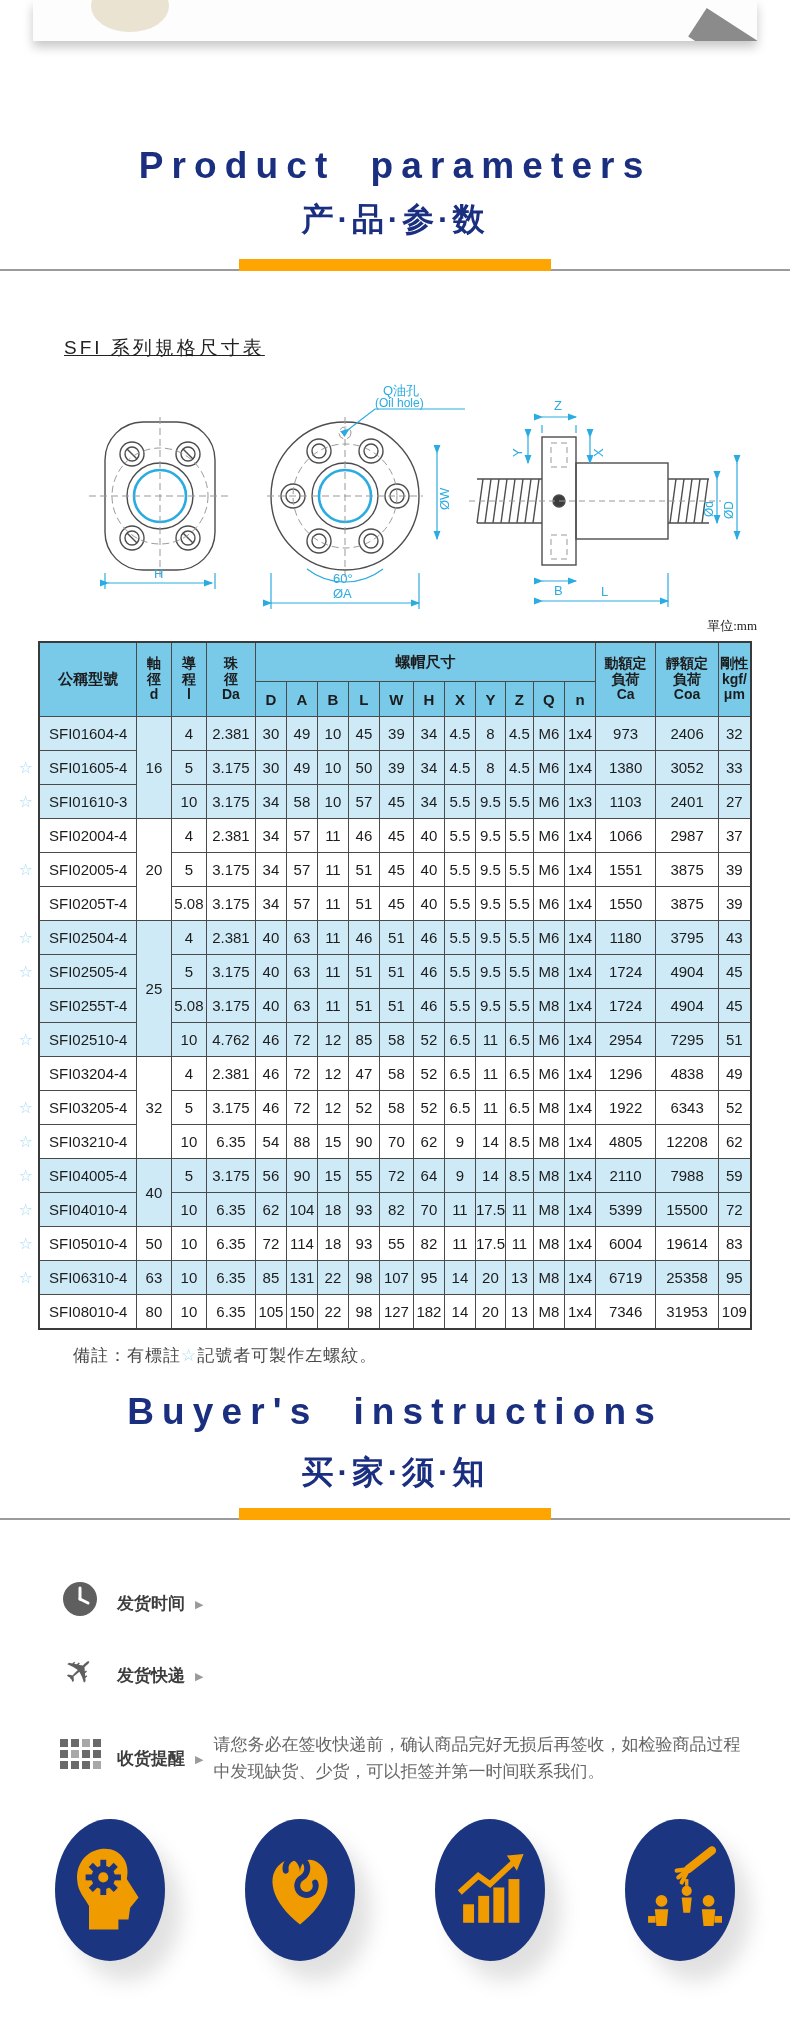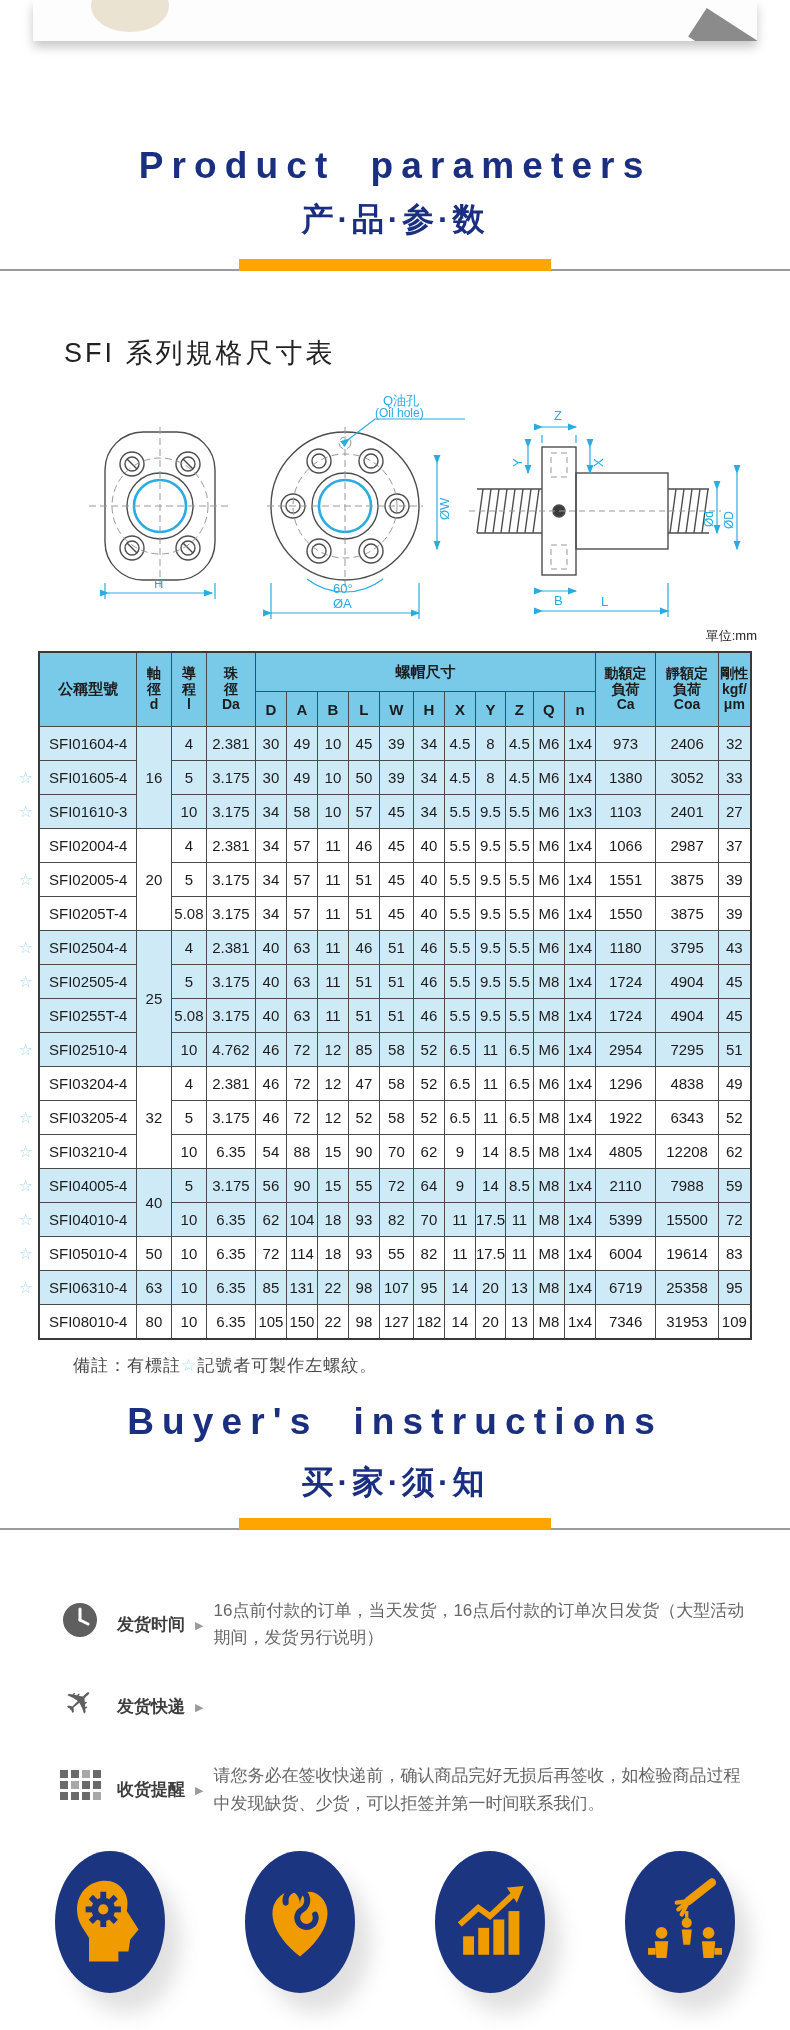--- a/index.html
+++ b/index.html
@@ -13,23 +13,23 @@
   .blob{position:absolute;left:58px;top:-20px;width:78px;height:52px;background:#eae3d1;border-radius:50%;}
   .sliver{position:absolute;right:-14px;bottom:-20px;width:80px;height:34px;background:#8b8b8b;transform:rotate(33deg);}
   
   .h-en{margin-top:104px;text-align:center;font-size:37px;font-weight:700;color:#1b2f80;
     letter-spacing:.22em;word-spacing:.45em;}
   .h-cn{margin-top:11px;text-align:center;font-size:32px;font-weight:700;color:#1b2f80;letter-spacing:.12em;}
   .divider{position:relative;height:13px;margin-top:16px;}
   .divider .line{position:absolute;left:0;right:0;bottom:0;height:2px;background:#9b9b9b;}
   .divider .bar{position:absolute;left:50%;transform:translateX(-50%);bottom:0;width:312px;height:12px;background:#ffa502;}
   
-  .sfi-heading{margin:64px 12px 0 64px;font-size:27px;color:#222;letter-spacing:3px;}
+  .sfi-heading{margin:64px 12px 0 64px;font-size:19px;color:#222;letter-spacing:3px;text-decoration:underline;}
   .diagram-wrap{margin:16px auto 0;width:700px;}
-  .unit-note{width:724px;margin:-4px auto 6px;text-align:right;font-size:13px;color:#222;}
+  .unit-note{width:724px;margin:-4px auto 6px;text-align:right;font-size:13px;color:#222;font-family:Liberation Serif, serif;}
   
   table.spec{border-collapse:collapse;margin:0 auto;table-layout:fixed;width:702px;
     font-size:15px;color:#1c1c1c;border:2px solid #3a3a3a;}
   table.spec th,table.spec td{border:1px solid #4a4a4a;text-align:center;vertical-align:middle;padding:0;}
   table.spec thead th{background:#79c9e9;font-weight:700;}
   th.v{white-space:pre-line;line-height:1.12;font-size:14px;}
   tr.hrow1 th{height:38px;}
   tr.hrow2 th{height:34px;font-size:15px;}
   table.spec tbody td{height:33px;}
   tr.g-blue td{background:#cfeaf7;}
@@ -628,21 +628,20 @@
   <div class="buyer-item">
     <div class="buyer-icon">
       <svg width="40" height="40" viewBox="0 0 40 40">
         <circle cx="20" cy="20" r="17" fill="#5f5f5f"></circle>
         <line x1="20" y1="20" x2="20" y2="9" stroke="#fff" stroke-width="3" stroke-linecap="round"></line>
         <line x1="20" y1="20" x2="28" y2="24" stroke="#fff" stroke-width="3" stroke-linecap="round"></line>
       </svg>
     </div>
     <div class="buyer-label">发货时间</div>
     <div class="buyer-arrow">▶</div>
-    <div class="buyer-text">16点前付款的订单，当天发货，16点后付款的订单次日发货（大型活动期间，发货另行说明）</div>
   </div>
 
   <div class="buyer-item">
     <div class="buyer-icon">
       <div style="font-size:36px;color:#5f5f5f;transform:rotate(-42deg);line-height:1;">✈</div>
     </div>
     <div class="buyer-label">发货快递</div>
     <div class="buyer-arrow">▶</div>
   </div>
 

